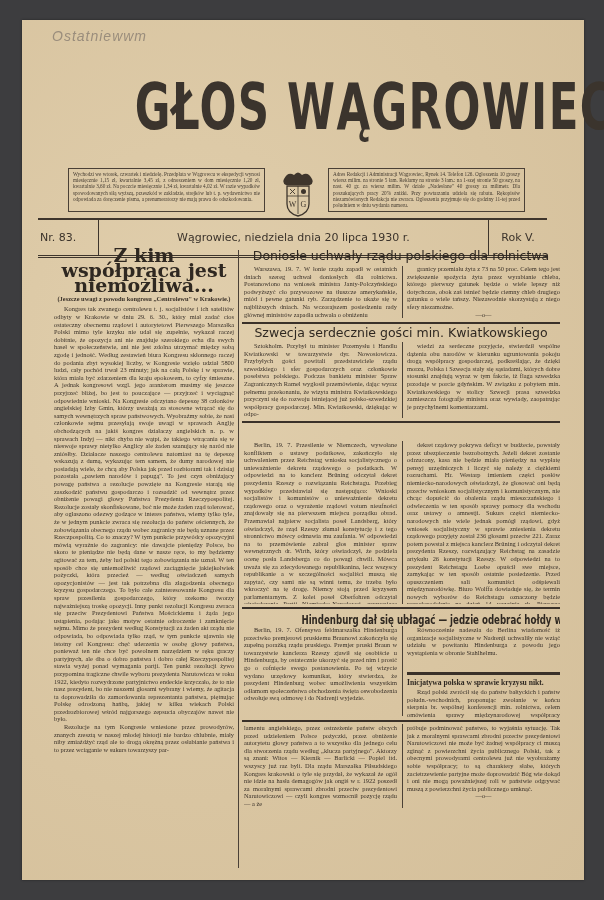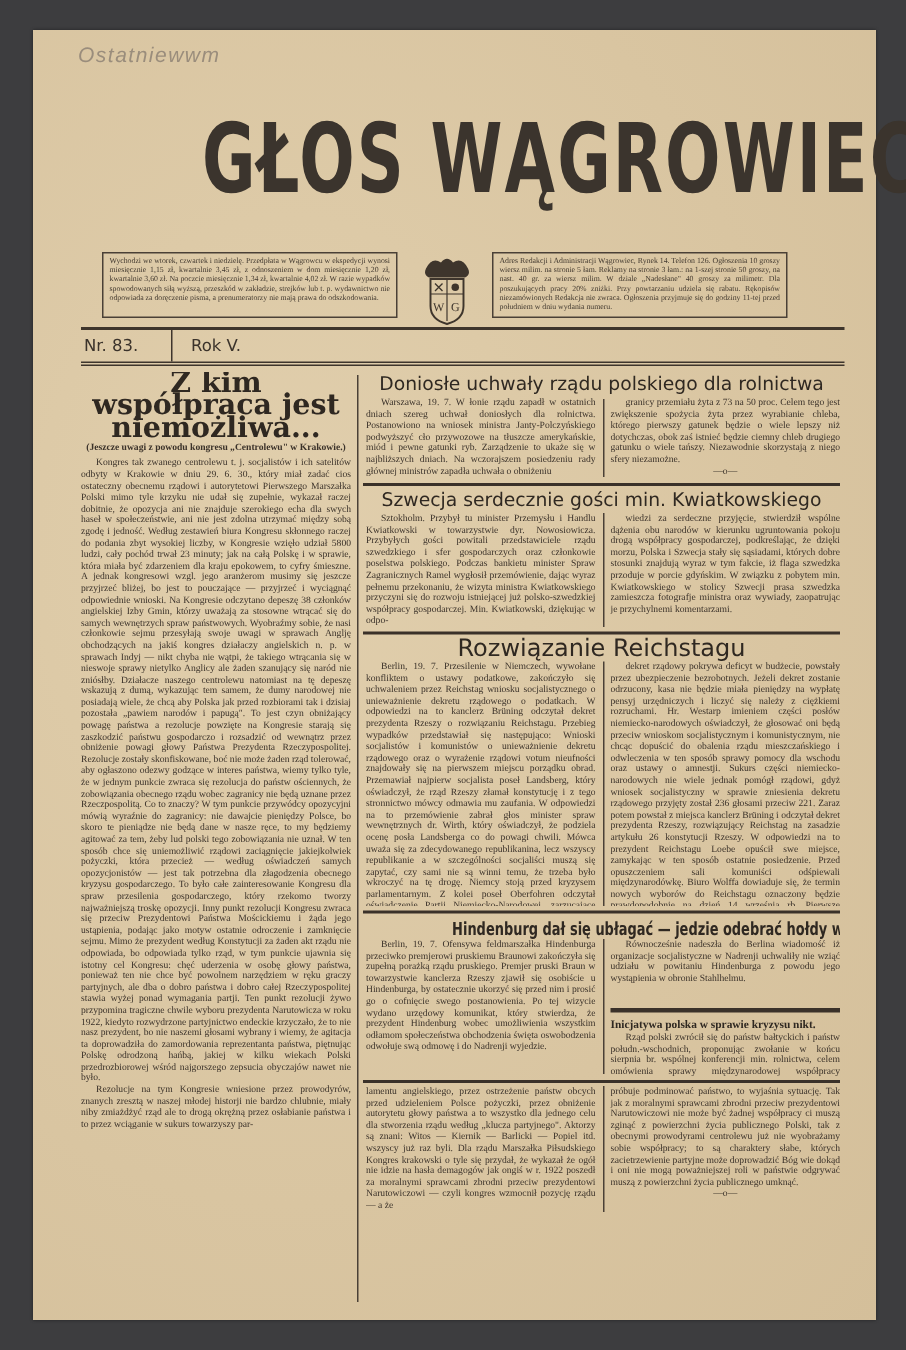--- a/index.html
+++ b/index.html
@@ -9,21 +9,21 @@
     box-shadow: 0 0 2px #222; }
   .hand { position:absolute; left:30px; top:8px; font-family:Liberation Sans, sans-serif; font-style:italic; font-size:14px; color:#9a8d7c; letter-spacing:1px; }
   .masthead { position:absolute; left:32px; top:52px; width:504px; text-align:center;
     font-family:"DejaVu Sans", sans-serif; font-weight:bold; font-size:64px; line-height:70px;
     color:#3b342d; transform:scaleX(0.68); transform-origin:center; letter-spacing:2px; white-space:nowrap; }
   .infobox { position:absolute; top:148px; height:44px; border:1px solid #4a4036; padding:2px 4px;
     font-family:"Liberation Serif", serif; font-size:5.2px; line-height:6.2px; color:#433a30; text-align:justify; box-sizing:border-box; }
   .infobox.left { left:46px; width:197px; }
   .infobox.right { left:306px; width:197px; }
   .crest { position:absolute; left:258px; top:151px; width:36px; height:46px; }
-  .dateline { position:absolute; left:32px; top:198px; width:509px; height:26px;
+  .dateline { position:absolute; left:16px; top:198px; width:509px; height:40px;
     border-top:2px solid #3e352c; border-bottom:3px double #3e352c; box-sizing:border-box; display:flex;
     font-family:"DejaVu Sans", sans-serif; font-size:11px; color:#3b332b; align-items:center; }
   .dateline .cell { height:100%; display:flex; align-items:center; justify-content:center; }
   .dateline .c1 { width:58px; border-right:1px solid #3e352c; justify-content:flex-start; padding-left:2px; }
   .dateline .c2 { flex:1; border-right:1px solid #3e352c; }
   .dateline .c3 { width:58px; }
   .col { position:absolute; font-family:"Liberation Serif", serif; font-size:6.4px; line-height:7.6px;
     color:#3a3129; text-align:justify; overflow:hidden; }
   .col p { margin:0; text-indent:10px; }
   .h-serif { font-family:"DejaVu Serif", serif; font-weight:bold; text-align:center; color:#2f2821; }
@@ -48,20 +48,21 @@
     <line x1="7" y1="25" x2="29" y2="25" stroke="#3e352c" stroke-width="0.8"></line>
     <text x="12.5" y="36" font-size="8" text-anchor="middle" fill="#3e352c" font-family="Liberation Serif, serif">W</text>
     <text x="23.5" y="36" font-size="8" text-anchor="middle" fill="#3e352c" font-family="Liberation Serif, serif">G</text>
     <path d="M10 18 L15 23 M15 18 L10 23" stroke="#3e352c" stroke-width="0.9"></path>
     <circle cx="23.5" cy="20.5" r="2.5" fill="#3e352c"></circle>
   </svg>
   <div class="infobox right">Adres Redakcji i Administracji Wągrowiec, Rynek 14. Telefon 126. Ogłoszenia 10 groszy wiersz milim. na stronie 5 łam. Reklamy na stronie 3 łam.: na 1-szej stronie 50 groszy, na nast. 40 gr. za wiersz milim. W dziale „Nadesłane" 40 groszy za milimetr. Dla poszukujących pracy 20% zniżki. Przy powtarzaniu udziela się rabatu. Rękopisów niezamówionych Redakcja nie zwraca. Ogłoszenia przyjmuje się do godziny 11-tej przed południem w dniu wydania numeru.</div>
 
   <div class="dateline">
     <div class="cell c1">Nr. 83.</div>
+    <div class="cell c2">Wągrowiec, niedziela dnia 20 lipca 1930 r.</div>
     <div class="cell c3">Rok V.</div>
   </div>
 
   <div class="col" style="left:32px; top:228px; width:180px; height:630px;">
     <div class="h-serif" style="font-size:19px; line-height:15px; margin-bottom:2px;">Z kim współpraca jest niemożliwa...</div>
     <div class="sub" style="margin-bottom:3px;">(Jeszcze uwagi z powodu kongresu „Centrolewu" w Krakowie.)</div>
     <p>Kongres tak zwanego centrolewu t. j. socjalistów i ich satelitów odbyty w Krakowie w dniu 29. 6. 30., który miał zadać cios ostateczny obecnemu rządowi i autorytetowi Pierwszego Marszałka Polski mimo tyle krzyku nie udał się zupełnie, wykazał raczej dobitnie, że opozycja ani nie znajduje szerokiego echa dla swych haseł w społeczeństwie, ani nie jest zdolna utrzymać między sobą zgodę i jedność. Według zestawień biura Kongresu skłonnego raczej do podania zbyt wysokiej liczby, w Kongresie wzięło udział 5800 ludzi, cały pochód trwał 23 minuty; jak na całą Polskę i w sprawie, która miała być zdarzeniem dla kraju epokowem, to cyfry śmieszne. A jednak kongresowi wzgl. jego aranżerom musimy się jeszcze przyjrzeć bliżej, bo jest to pouczające — przyjrzeć i wyciągnąć odpowiednie wnioski. Na Kongresie odczytano depeszę 38 członków angielskiej Izby Gmin, którzy uważają za stosowne wtrącać się do samych wewnętrzych spraw państwowych. Wyobraźmy sobie, że nasi członkowie sejmu przesyłają swoje uwagi w sprawach Anglję obchodzących na jakiś kongres działaczy angielskich n. p. w sprawach Indyj — nikt chyba nie wątpi, że takiego wtrącania się w nieswoje sprawy nietylko Anglicy ale żaden szanujący się naród nie zniósłby. Działacze naszego centrolewu natomiast na tę depeszę wskazują z dumą, wykazując tem samem, że dumy narodowej nie posiadają wiele, że chcą aby Polska jak przed rozbiorami tak i dzisiaj pozostała „pawiem narodów i papugą". To jest czyn obniżający powagę państwa a rezolucje powzięte na Kongresie starają się zaszkodzić państwu gospodarczo i rozsadzić od wewnątrz przez obniżenie powagi głowy Państwa Prezydenta Rzeczypospolitej. Rezolucje zostały skonfiskowane, boć nie może żaden rząd tolerować, aby ogłaszono odezwy godzące w interes państwa, wiemy tylko tyle, że w jednym punkcie zwraca się rezolucja do państw ościennych, że zobowiązania obecnego rządu wobec zagranicy nie będą uznane przez Rzeczpospolitą. Co to znaczy? W tym punkcie przywódcy opozycyjni mówią wyraźnie do zagranicy: nie dawajcie pieniędzy Polsce, bo skoro te pieniądze nie będą dane w nasze ręce, to my będziemy agitować za tem, żeby lud polski tego zobowiązania nie uznał. W ten sposób chce się uniemożliwić rządowi zaciągnięcie jakiejkolwiek pożyczki, która przecież — według oświadczeń samych opozycjonistów — jest tak potrzebna dla złagodzenia obecnego kryzysu gospodarczego. To było całe zainteresowanie Kongresu dla spraw przesilenia gospodarczego, który rzekomo tworzy najważniejszą troskę opozycji. Inny punkt rezolucji Kongresu zwraca się przeciw Prezydentowi Państwa Mościckiemu i żąda jego ustąpienia, podając jako motyw ostatnie odroczenie i zamknięcie sejmu. Mimo że prezydent według Konstytucji za żaden akt rządu nie odpowiada, bo odpowiada tylko rząd, w tym punkcie ujawnia się istotny cel Kongresu: chęć uderzenia w osobę głowy państwa, ponieważ ten nie chce być powolnem narzędziem w ręku graczy partyjnych, ale dba o dobro państwa i dobro całej Rzeczypospolitej stawia wyżej ponad wymagania partji. Ten punkt rezolucji żywo przypomina tragiczne chwile wyboru prezydenta Narutowicza w roku 1922, kiedyto rozwydrzone partyjnictwo endeckie krzyczało, że to nie nasz prezydent, bo nie naszemi głosami wybrany i wiemy, że agitacja ta doprowadziła do zamordowania reprezentanta państwa, piętnując Polskę odrodzoną hańbą, jakiej w kilku wiekach Polski przedrozbiorowej wśród najgorszego zepsucia obyczajów nawet nie było.</p>
     <p>Rezolucje na tym Kongresie wniesione przez prowodyrów, znanych zresztą w naszej młodej historji nie bardzo chlubnie, miały niby zmiażdżyć rząd ale to drogą okrężną przez osłabianie państwa i to przez wciąganie w sukurs towarzyszy par-</p>
   </div>
   <div class="vrule" style="left:216px; top:230px; height:618px;"></div>
@@ -80,21 +81,20 @@
   <div class="h-sans" style="position:absolute; left:220px; top:306px; width:318px; font-size:12.5px; line-height:14px;">Szwecja serdecznie gości min. Kwiatkowskiego</div>
   <div class="col" style="left:222px; top:322px; width:153px; height:76px;">
       <p>Sztokholm. Przybył tu minister Przemysłu i Handlu Kwiatkowski w towarzystwie dyr. Nowosiowicza. Przybyłych gości powitali przedstawiciele rządu szwedzkiego i sfer gospodarczych oraz członkowie poselstwa polskiego. Podczas bankietu minister Spraw Zagranicznych Ramel wygłosił przemówienie, dając wyraz pełnemu przekonaniu, że wizyta ministra Kwiatkowskiego przyczyni się do rozwoju istniejącej już polsko-szwedzkiej współpracy gospodarczej. Min. Kwiatkowski, dziękując w odpo-</p>
     </div>
   <div class="vrule" style="left:380px; top:322px; height:76px;"></div>
   <div class="col" style="left:385px; top:322px; width:153px; height:76px;">
       <p>wiedzi za serdeczne przyjęcie, stwierdził wspólne dążenia obu narodów w kierunku ugruntowania pokoju drogą współpracy gospodarczej, podkreślając, że dzięki morzu, Polska i Szwecja stały się sąsiadami, których dobre stosunki znajdują wyraz w tym fakcie, iż flaga szwedzka przoduje w porcie gdyńskim. W związku z pobytem min. Kwiatkowskiego w stolicy Szwecji prasa szwedzka zamieszcza fotografje ministra oraz wywiady, zaopatrując je przychylnemi komentarzami.</p>
     </div>
   <div class="rule" style="left:220px; top:401px; width:318px; height:2px;"></div>
 
-  <div class="h-sans" style="position:absolute; left:220px; top:403px; width:318px; font-size:16px; line-height:18px;">Rozwiązanie Reichstagu</div>
   <div class="col" style="left:222px; top:421px; width:153px; height:163px;">
       <p>Berlin, 19. 7. Przesilenie w Niemczech, wywołane konfliktem o ustawy podatkowe, zakończyło się uchwaleniem przez Reichstag wniosku socjalistycznego o unieważnienie dekretu rządowego o podatkach. W odpowiedzi na to kanclerz Brüning odczytał dekret prezydenta Rzeszy o rozwiązaniu Reichstagu. Przebieg wypadków przedstawiał się następująco: Wnioski socjalistów i komunistów o unieważnienie dekretu rządowego oraz o wyrażenie rządowi votum nieufności znajdowały się na pierwszem miejscu porządku obrad. Przemawiał najpierw socjalista poseł Landsberg, który oświadczył, że rząd Rzeszy złamał konstytucję i z tego stronnictwo mówcy odmawia mu zaufania. W odpowiedzi na to przemówienie zabrał głos minister spraw wewnętrznych dr. Wirth, który oświadczył, że podziela ocenę posła Landsberga co do powagi chwili. Mówca uważa się za zdecydowanego republikanina, lecz wszyscy republikanie a w szczególności socjaliści muszą się zapytać, czy sami nie są winni temu, że trzeba było wkroczyć na tę drogę. Niemcy stoją przed kryzysem parlamentarnym. Z kolei poseł Oberfohren odczytał oświadczenie Partji Niemiecko-Narodowej, zarzucające rządowi, że uniemożliwił porozumienie z niemiecko-narodowymi. Po przemówieniu komunisty posła Könera zabrał głos minister skarbu Dietrich, który wykazywał cyframi, że</p>
     </div>
   <div class="vrule" style="left:380px; top:421px; height:163px;"></div>
   <div class="col" style="left:385px; top:421px; width:153px; height:163px;">
       <p>dekret rządowy pokrywa deficyt w budżecie, powstały przez ubezpieczenie bezrobotnych. Jeżeli dekret zostanie odrzucony, kasa nie będzie miała pieniędzy na wypłatę pensyj urzędniczych i liczyć się należy z ciężkiemi rozruchami. Hr. Westarp imieniem części posłów niemiecko-narodowych oświadczył, że głosować oni będą przeciw wnioskom socjalistycznym i komunistycznym, nie chcąc dopuścić do obalenia rządu mieszczańskiego i odwleczenia w ten sposób sprawy pomocy dla wschodu oraz ustawy o amnestji. Sukurs części niemiecko-narodowych nie wiele jednak pomógł rządowi, gdyż wniosek socjalistyczny w sprawie zniesienia dekretu rządowego przyjęty został 236 głosami przeciw 221. Zaraz potem powstał z miejsca kanclerz Brüning i odczytał dekret prezydenta Rzeszy, rozwiązujący Reichstag na zasadzie artykułu 26 konstytucji Rzeszy. W odpowiedzi na to prezydent Reichstagu Loebe opuścił swe miejsce, zamykając w ten sposób ostatnie posiedzenie. Przed opuszczeniem sali komuniści odśpiewali międzynarodówkę. Biuro Wolffa dowiaduje się, że termin nowych wyborów do Reichstagu oznaczony będzie prawdopodobnie na dzień 14 września rb. Pierwsze posiedzenie nowego Reichstagu odbyłoby się w tym wypadku w połowie października...</p>
     </div>
   <div class="rule" style="left:220px; top:587px; width:318px; height:2px;"></div>
 
   <div style="position:absolute; left:220px; top:590px; width:318px; text-align:center; overflow:hidden; white-space:nowrap;">

